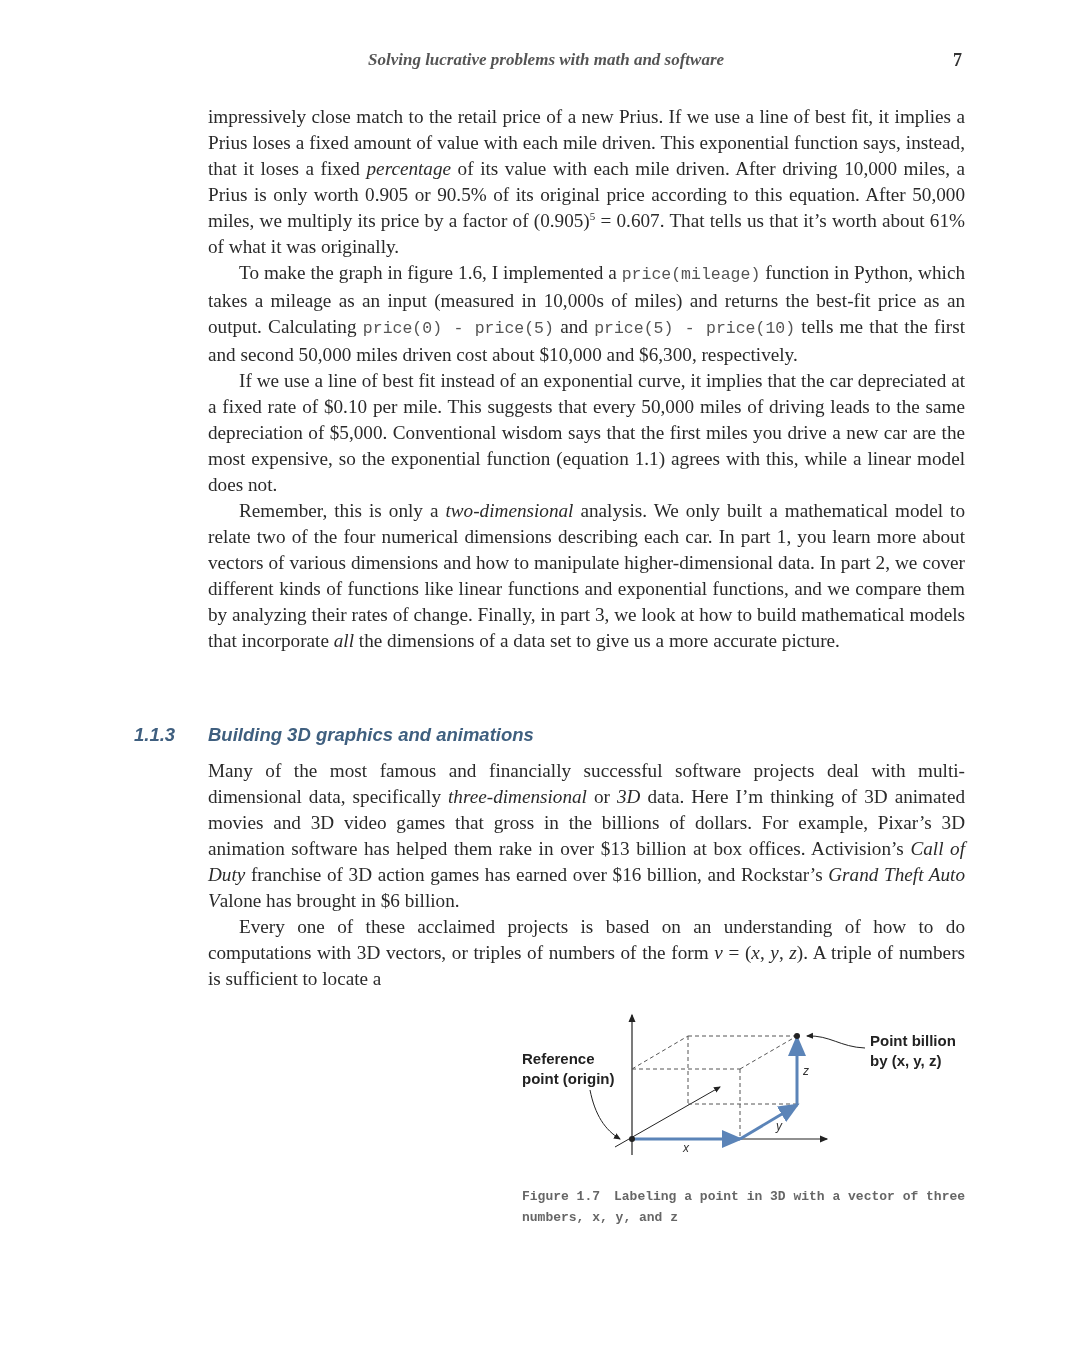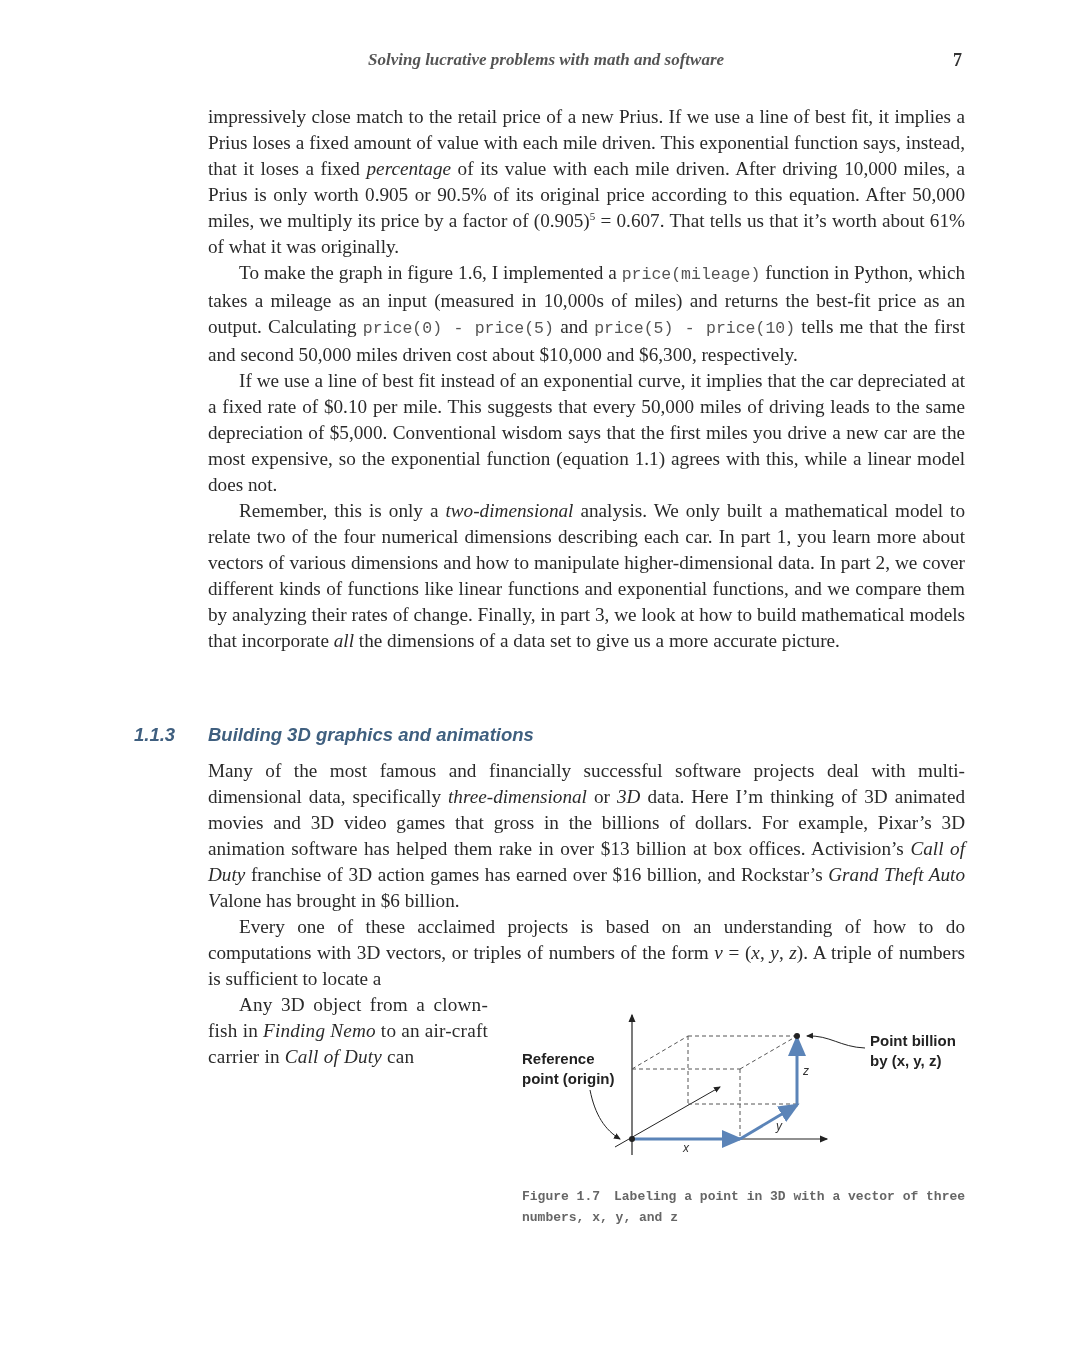--- a/index.html
+++ b/index.html
@@ -43,21 +43,20 @@
 <div class="section-head">
   <span class="section-num">1.1.3</span><span>Building 3D graphics and animations</span>
 </div>
 
 <div class="text-block" style="top:758px;">
   <p class="p"><span>Many of the most famous and financially successful software projects deal with multi-dimensional data, specifically </span><i>three-dimensional</i><span> or </span><i>3D</i><span> data. Here I’m thinking of 3D animated movies and 3D video games that gross in the billions of dollars. For example, Pixar’s 3D animation software has helped them rake in over $13 billion at box offices. Activision’s </span><i>Call of Duty</i><span> franchise of 3D action games has earned over $16 billion, and Rockstar’s </span><i>Grand Theft Auto V</i><span>alone has brought in $6 billion.</span></p>
   <p class="p indent"><span>Every one of these acclaimed projects is based on an understanding of how to do computations with 3D vectors, or triples of numbers of the form </span><i>v</i><span> = (</span><i>x</i>, <i>y</i>, <i>z</i><span>). A triple of numbers is sufficient to locate a</span></p>
 </div>
 
 <div class="narrow-block" style="top:992px;">
-  <p class="p indent"><span>Any 3D object from a clown-fish in </span><i>Finding Nemo</i><span> to an air-craft carrier in </span><i>Call of Duty</i><span> can</span></p>
 </div>
 
 <div class="figure">
   <svg width="460" height="160" viewBox="0 0 460 160">
     <defs>
       <marker id="arrBlack" markerWidth="8" markerHeight="8" refX="6" refY="4" orient="auto">
         <path d="M0,1 L7,4 L0,7 z" fill="#222"></path>
       </marker>
       <marker id="arrBlue" markerWidth="8" markerHeight="8" refX="6" refY="4" orient="auto">
         <path d="M0,1 L7,4 L0,7 z" fill="#5b84b8"></path>

